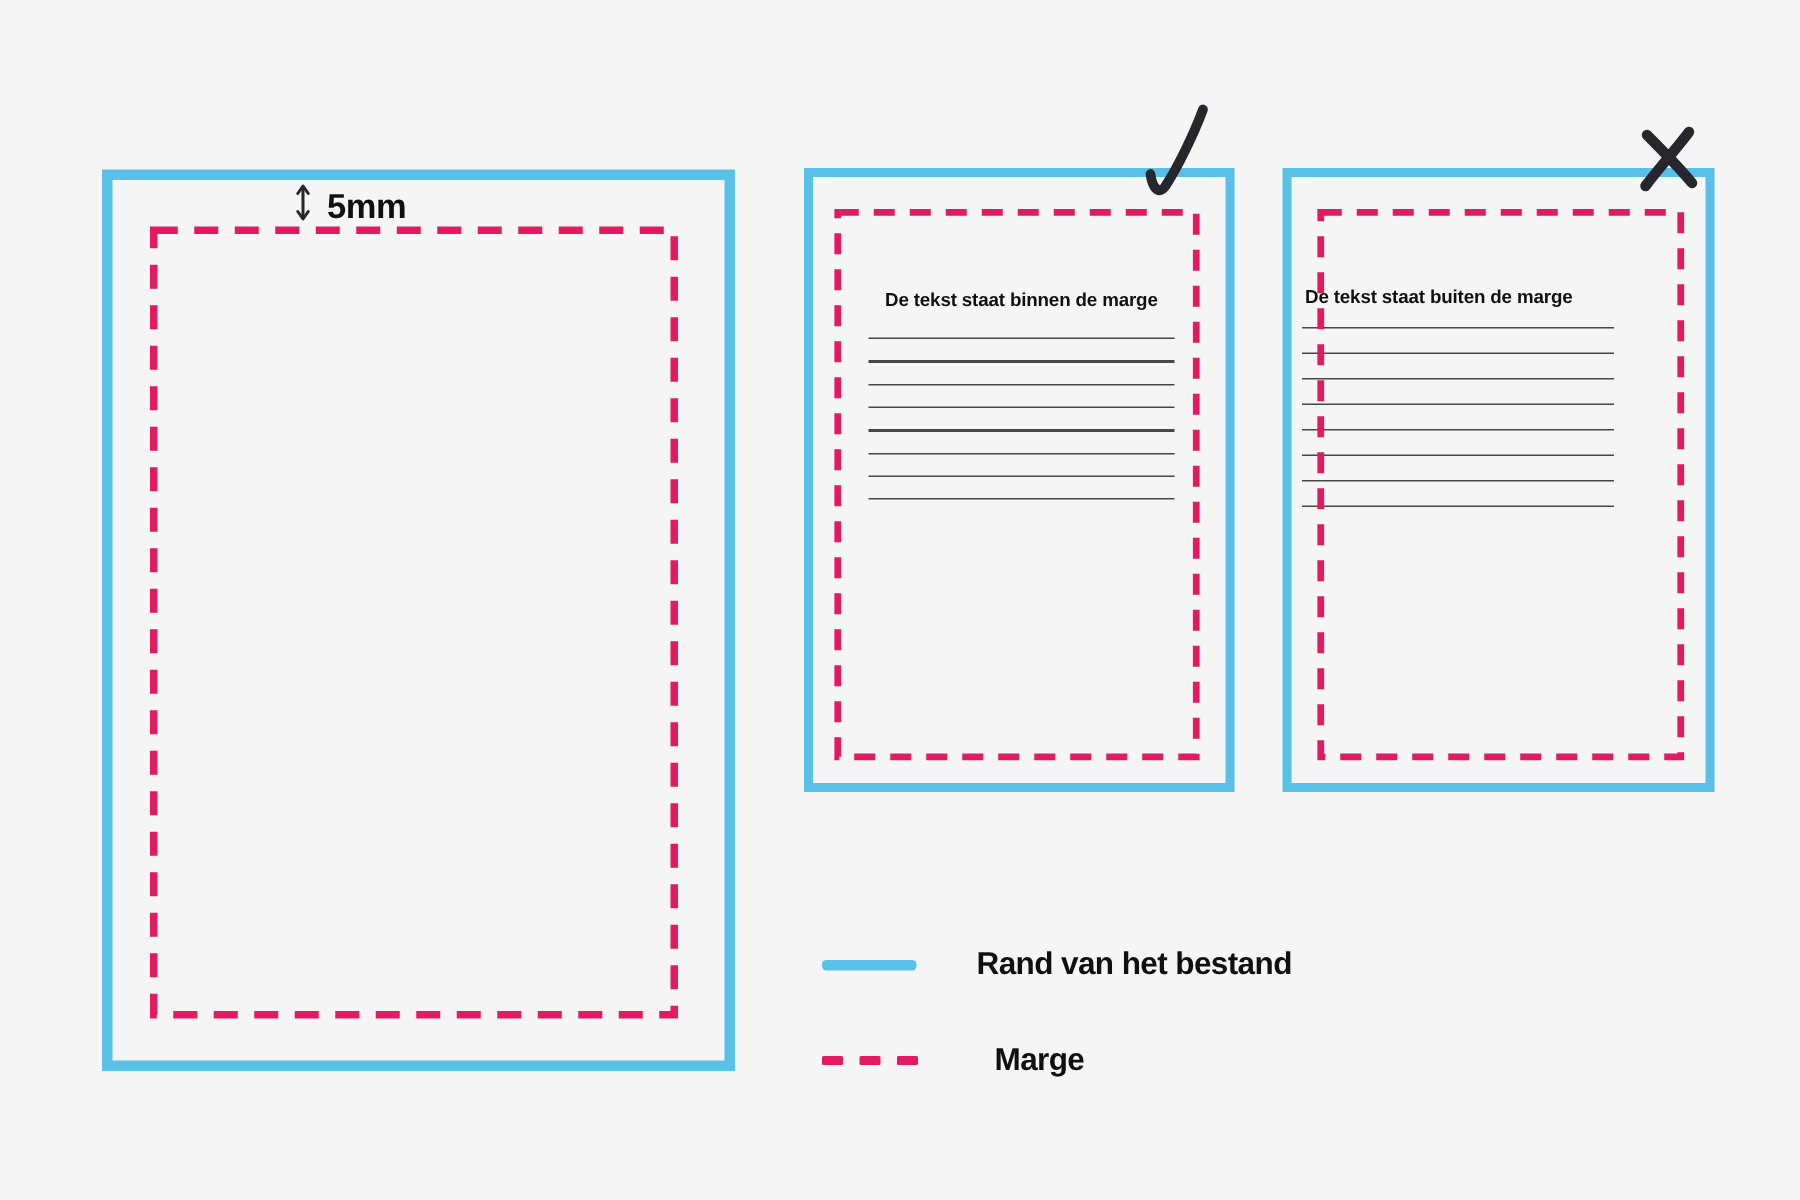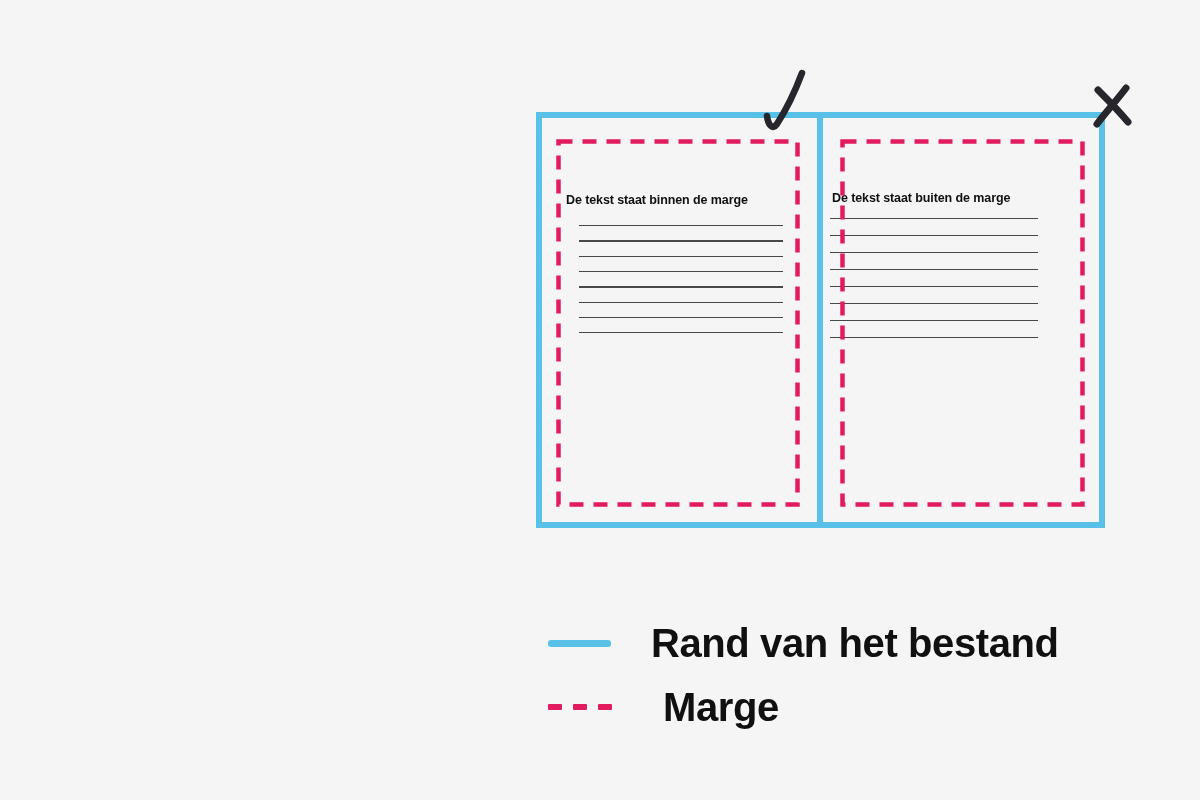--- a/index.html
+++ b/index.html
@@ -14,53 +14,53 @@
     overflow:hidden;
   }
   
   .page{
     position:absolute;
     box-sizing:border-box;
     border:6px solid var(--file-edge-blue,#59c1e8);
   }
   .page-left{left:68px;top:113px;width:422px;height:601px;border-width:7px;}
   .page-mid{left:536px;top:112px;width:287px;height:416px;}
-  .page-right{left:817px;top:112px;width:288px;height:416px;padding-left:44px;}
+  .page-right{left:855px;top:112px;width:288px;height:416px;padding-left:44px;}
   .margin-svg{position:absolute;left:0;top:0;}
   
   .dim-arrow{position:absolute;left:118px;top:1px;}
   .dim-label{
     position:absolute;left:143px;top:5px;
     font-size:23px;font-weight:800;color:var(--text,#101010);
     line-height:1.05;letter-spacing:-0.3px;
   }
   
   .page-title{
     position:absolute;
     font-size:12.5px;font-weight:800;color:var(--text,#101010);
     letter-spacing:-0.1px;white-space:nowrap;line-height:1;
   }
-  .title-mid{left:24px;top:76px;}
+  .title-mid{left:48px;top:76px;}
   .title-right{left:9px;top:74px;}
   
   .text-lines{position:absolute;}
   .lines-mid{left:37px;top:107px;width:204px;height:120px;}
   .lines-right{left:7px;top:100px;width:208px;height:135px;}
   .ruled-line{
     position:absolute;left:0;width:100%;height:1.4px;
     background:var(--ruled-line,#474747);
   }
   
   .status-mark{position:absolute;}
   .mark-check{left:758px;top:64px;}
   .mark-cross{left:1088px;top:80px;}
   
   .legend-label{
     position:absolute;left:651px;
-    font-size:40px;font-weight:800;color:var(--text,#101010);
+    font-size:21px;font-weight:800;color:var(--text,#101010);
     letter-spacing:-0.4px;line-height:34px;white-space:nowrap;
   }
   .legend-label-1{top:626px;}
   .legend-label-2{top:690px;margin-left:12px;}
   .swatch-blue{
     position:absolute;left:548px;top:640px;
     width:63px;height:6.5px;border-radius:3px;
     background:var(--file-edge-blue,#59c1e8);
   }
   .swatch-dashes{
@@ -70,20 +70,33 @@
   .swatch-dashes i{
     display:block;width:14px;height:5.5px;border-radius:1px;
     background:var(--margin-pink,#e21a5f);
   }
 </style>
 </head>
 <body>
 
 <div class="stage">
 
+  <div class="page page-left">
+    <svg class="margin-svg" width="408" height="587" viewBox="0 0 408 587">
+      <rect x="27.5" y="33.5" width="347" height="523" fill="none" style="stroke:var(--margin-pink)" stroke-width="5" stroke-dasharray="16 11"></rect>
+    </svg>
+    <svg class="dim-arrow" width="18" height="28" viewBox="0 0 18 28">
+      <g fill="none" style="stroke:var(--ink)" stroke-width="2" stroke-linecap="round" stroke-linejoin="round">
+        <path d="M9 4 L9 24"></path>
+        <path d="M5.5 8 L9 3 L12.5 8"></path>
+        <path d="M5.5 20 L9 25 L12.5 20"></path>
+      </g>
+    </svg>
+    <div class="dim-label">5mm</div>
+  </div>
 
   <div class="page page-mid">
     <div class="page-title title-mid">De tekst staat binnen de marge</div>
     <div class="text-lines lines-mid">
         <div class="ruled-line" style="top: 0px;"></div>
         <div class="ruled-line" style="top: 15.3px;"></div>
         <div class="ruled-line" style="top: 30.6px;"></div>
         <div class="ruled-line" style="top: 45.9px;"></div>
         <div class="ruled-line" style="top: 61.2px;"></div>
         <div class="ruled-line" style="top: 76.5px;"></div>

